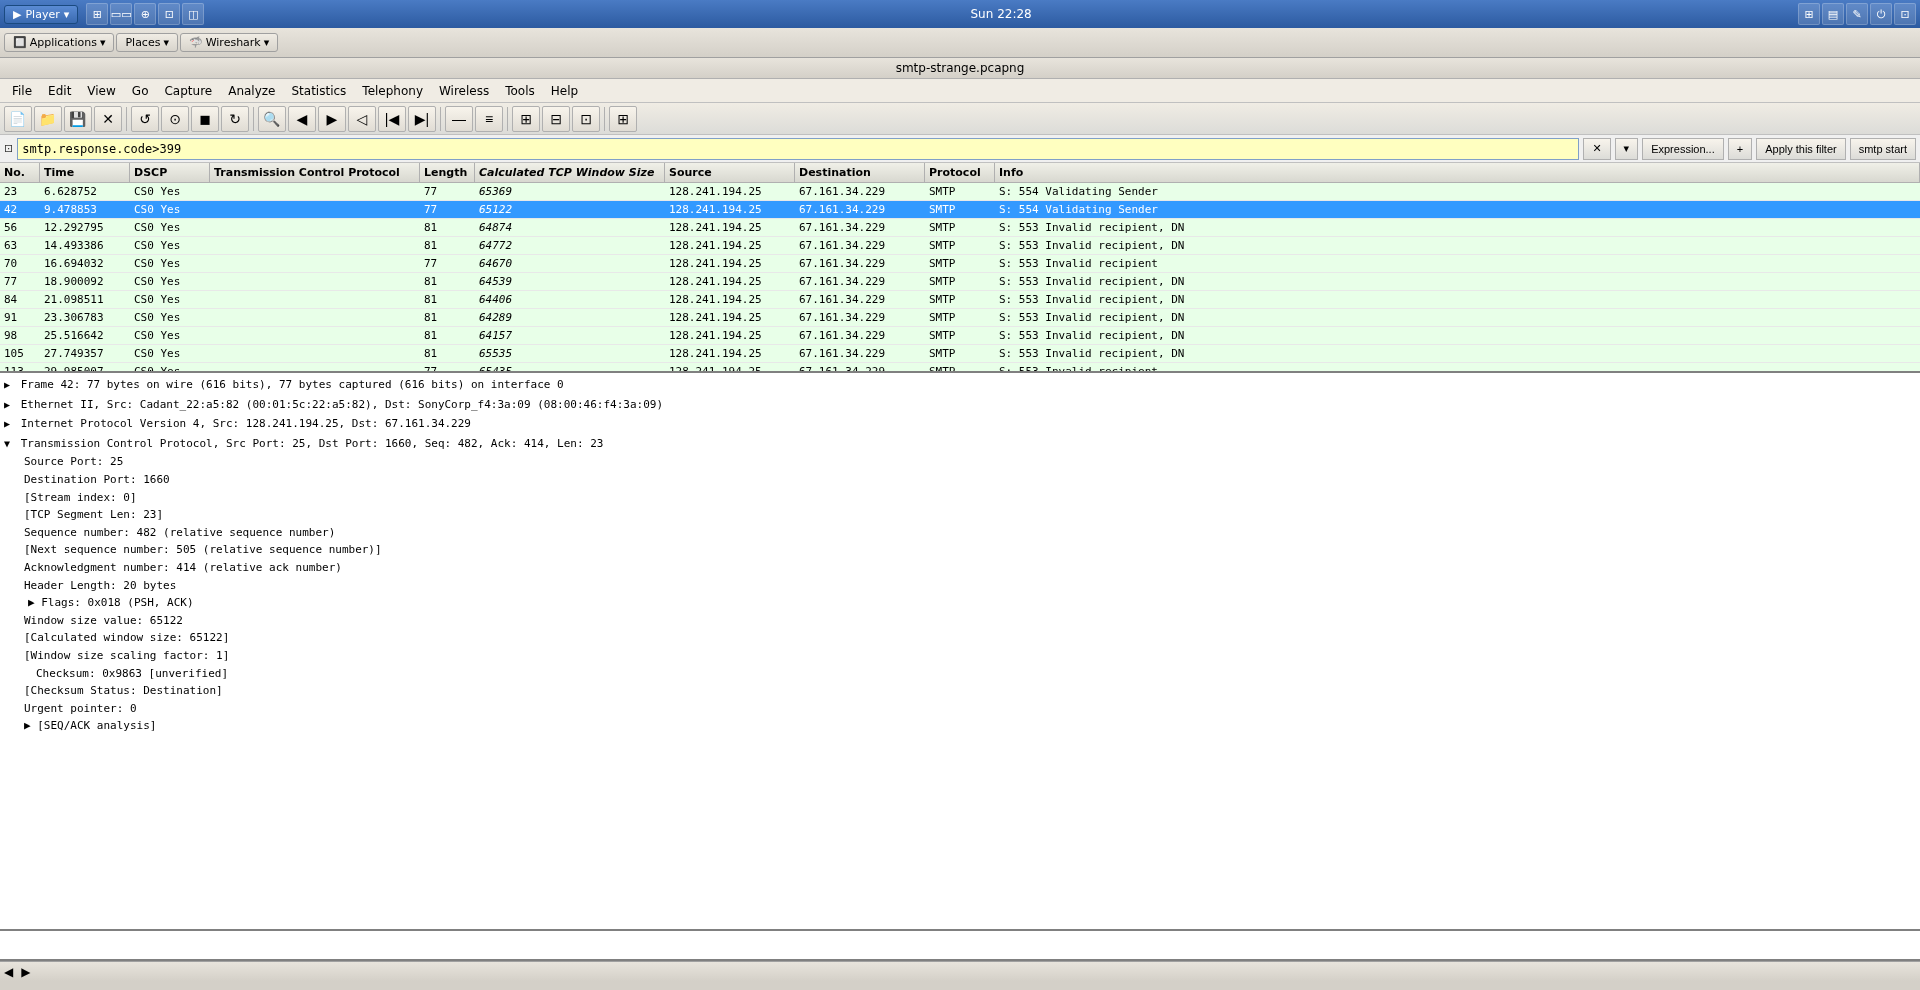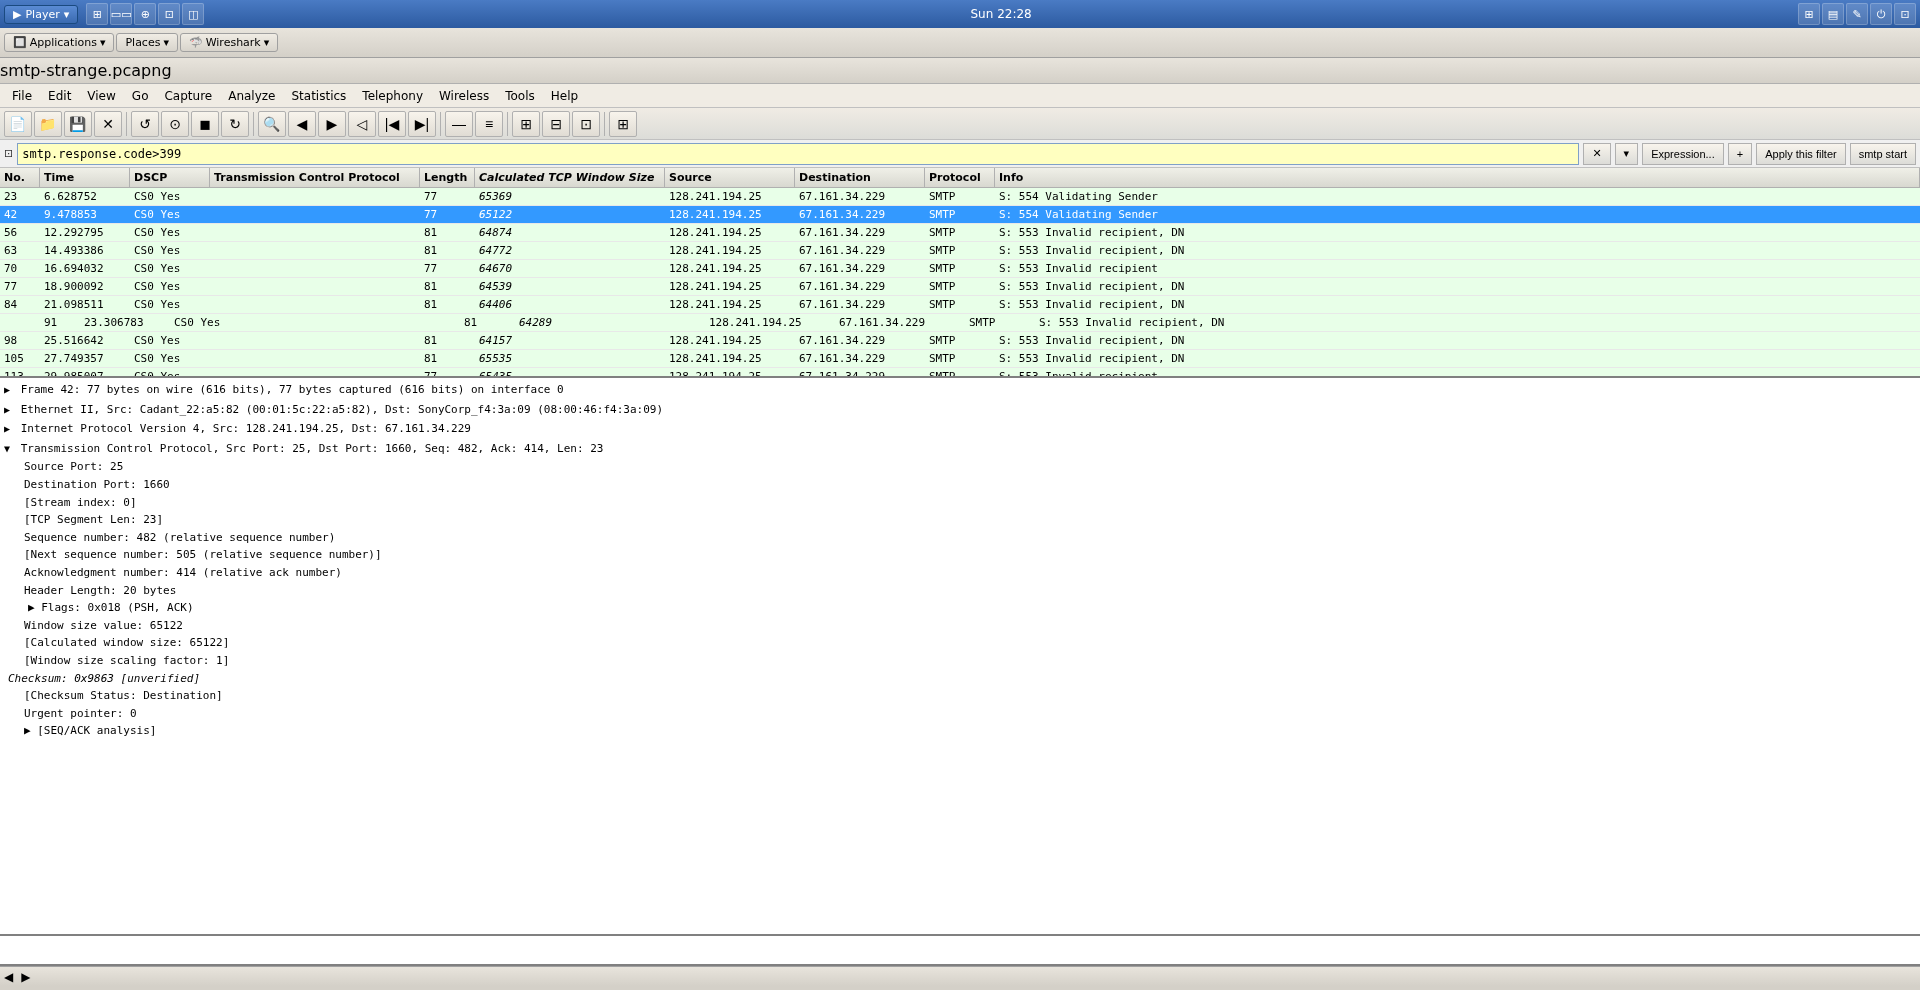--- a/index.html
+++ b/index.html
@@ -31,21 +31,21 @@
     #app-bar .menu-btn {
       background: linear-gradient(to bottom, #f0ece4, #d8d4cc);
       border: 1px solid #a0a0a0; border-radius: 3px;
       padding: 2px 8px; font-size: 11px; cursor: pointer;
       display: flex; align-items: center; gap: 3px;
     }
 
     
     #title-bar {
       background: linear-gradient(to bottom, #e8e4dc, #d4d0c8);
-      text-align: left; padding: 3px 0; font-size: 16px;
+      text-align: center; padding: 3px 0; font-size: 12px;
       border-bottom: 1px solid #b0b0b0;
     }
 
     
     #menu-bar {
       display: flex; align-items: center; height: 24px;
       background: #f0ece4; border-bottom: 1px solid #c0c0c0;
       padding: 0 4px; gap: 0;
     }
     #menu-bar .menu-item {
@@ -348,21 +348,21 @@
       <div class="cell col-time">21.098511</div>
       <div class="cell col-dscp">CS0 Yes</div>
       <div class="cell col-protocol"></div>
       <div class="cell col-length">81</div>
       <div class="cell col-window">64406</div>
       <div class="cell col-source">128.241.194.25</div>
       <div class="cell col-dest">67.161.34.229</div>
       <div class="cell col-prot">SMTP</div>
       <div class="cell col-info">S: 553 Invalid recipient, DN</div>
     </div>
-          <div class="packet-row" style="background: rgb(232, 255, 232); padding-left: 40px;">
+          <div class="packet-row" style="background: rgb(232, 255, 232);">
       <div class="cell col-no">91</div>
       <div class="cell col-time">23.306783</div>
       <div class="cell col-dscp">CS0 Yes</div>
       <div class="cell col-protocol"></div>
       <div class="cell col-length">81</div>
       <div class="cell col-window">64289</div>
       <div class="cell col-source">128.241.194.25</div>
       <div class="cell col-dest">67.161.34.229</div>
       <div class="cell col-prot">SMTP</div>
       <div class="cell col-info">S: 553 Invalid recipient, DN</div>
@@ -431,21 +431,21 @@
       <div class="detail-item" style="padding-left:24px; line-height:1.6;">[Next sequence number: 505    (relative sequence number)]</div>
       <div class="detail-item" style="padding-left:24px; line-height:1.6;">Acknowledgment number: 414    (relative ack number)</div>
       <div class="detail-item" style="padding-left:24px; line-height:1.6;">Header Length: 20 bytes</div>
       <div class="detail-item" style="padding-left:28px; line-height:1.6;">
         <span>▶</span>
         Flags: 0x018 (PSH, ACK)
       </div>
       <div class="detail-item" style="padding-left:24px; line-height:1.6;">Window size value: 65122</div>
       <div class="detail-item" style="padding-left:24px; line-height:1.6;">[Calculated window size: 65122]</div>
       <div class="detail-item" style="padding-left:24px; line-height:1.6;">[Window size scaling factor: 1]</div>
-      <div class="detail-item" style="padding-left:8px; line-height:1.6;font-style:italic;">Checksum: 0x9863 [unverified]</div>
+      <div class="detail-item" style="padding-left:36px; line-height:1.6;">Checksum: 0x9863 [unverified]</div>
       <div class="detail-item" style="padding-left:24px; line-height:1.6;">[Checksum Status: Destination]</div>
       <div class="detail-item" style="padding-left:24px; line-height:1.6;">Urgent pointer: 0</div>
       <div class="detail-item" style="padding-left:24px; line-height:1.6;">
         <span>▶</span>
         [SEQ/ACK analysis]
       </div>
     </div>
 
     <div id="hex-pane" style="height:30px; background:white; font-family:monospace; font-size:11px; padding:2px 4px; border-bottom:2px solid #808080; overflow:hidden;">
     </div>

